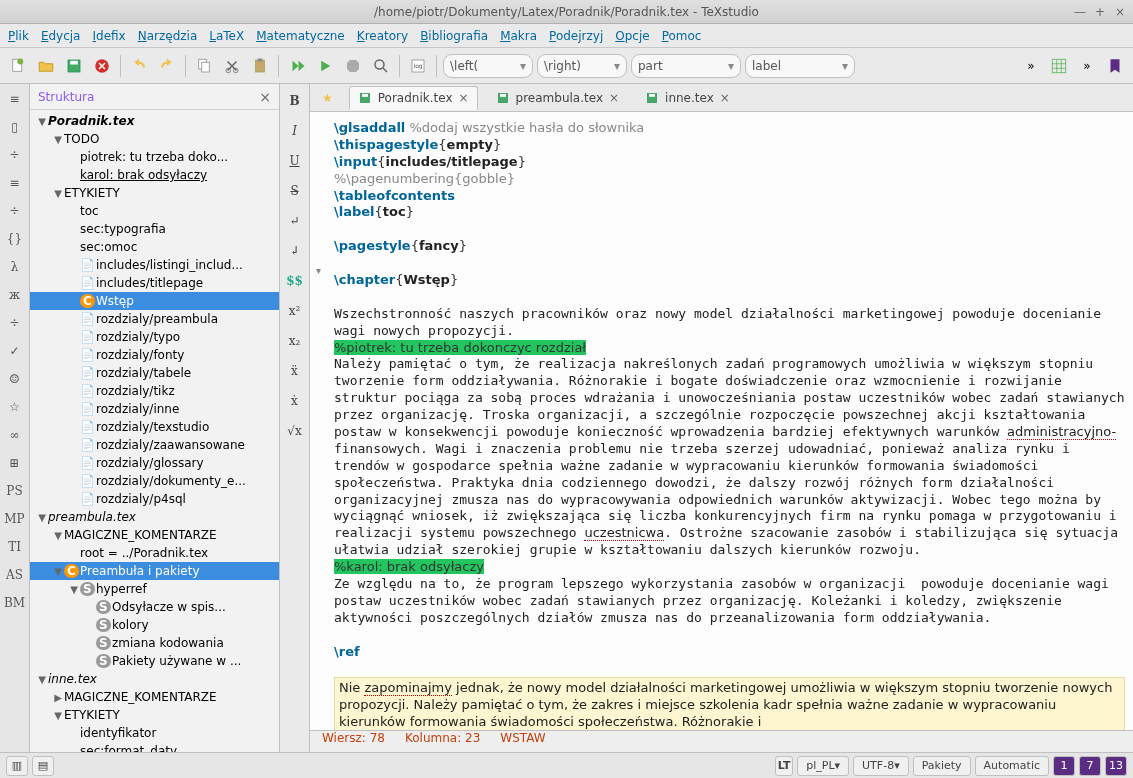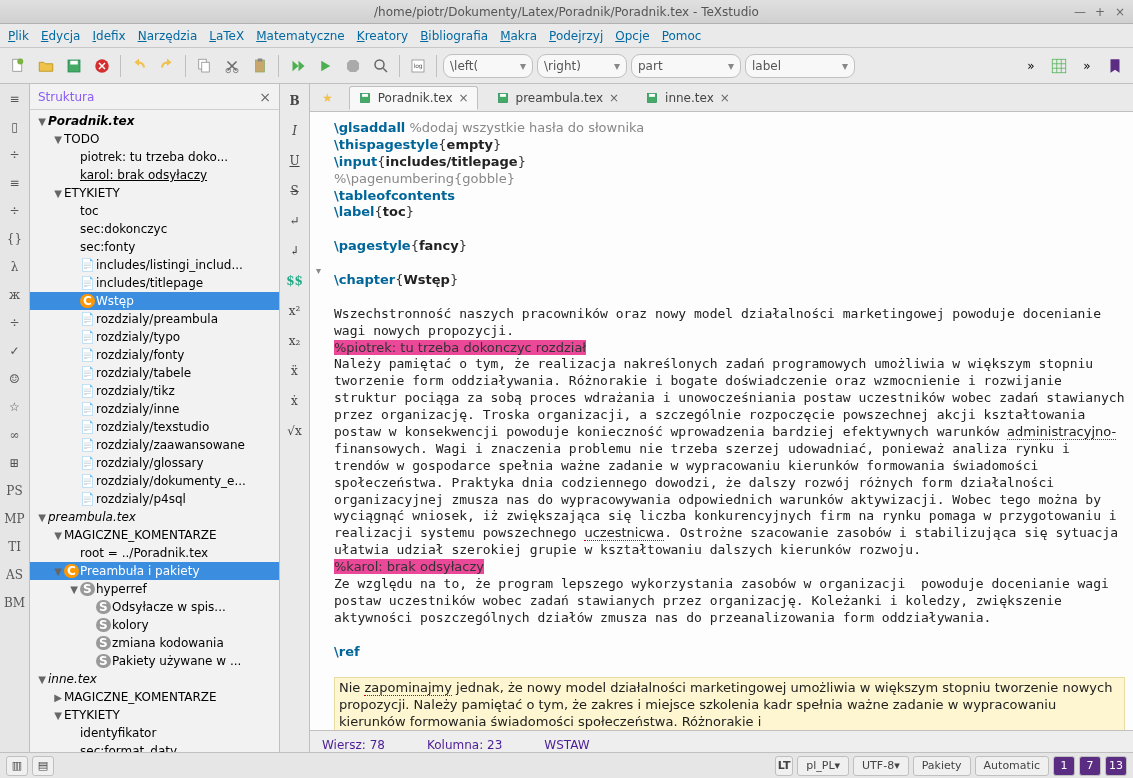--- a/index.html
+++ b/index.html
@@ -38,25 +38,25 @@
 .edit-main { flex: 1; display: flex; flex-direction: column; overflow: hidden; }
 .tabs { height: 28px; background: #eaeaea; display: flex; align-items: center; padding-left: 12px; gap: 10px; border-bottom: 1px solid #c0c0c0; }
 .tab { display: flex; align-items: center; gap: 6px; padding: 4px 8px; cursor: pointer; color: #444; }
 .tab.active { background: #f8f8f8; border: 1px solid #c0c0c0; border-bottom: 1px solid #f8f8f8; border-radius: 3px 3px 0 0; }
 .tab .tclose { color: #666; cursor: pointer; }
 .editor { flex: 1; background: #fdfdfd; font-family: "DejaVu Sans Mono", monospace; font-size: 13px; line-height: 1.3; padding: 8px 8px 8px 24px; overflow: auto; white-space: pre-wrap; color: #222; position: relative; }
 .editor .cmd { color: #006699; font-weight: bold; }
 .editor .brace { color: #333; }
 .editor .arg { color: #222; font-weight: bold; }
 .editor .comment { color: #888; }
-.editor .hl-green { background: #ec4899; color: #333; }
+.editor .hl-green { background: #22c55e; color: #333; }
 .editor .spellerr { border-bottom: 1px dotted #c00; }
 .editor .fold { position: absolute; left: 6px; color: #888; font-size: 10px; }
 .editor .block-yellow { background: #fdf6d0; display: block; padding: 2px 4px; border: 1px solid #e8dca0; }
-.statusbar-editor { height: 22px; background: #eee; display: flex; align-items: flex-end; gap: 42px; padding: 0 12px; border-top: 1px solid #c0c0c0; color: #4c1d95; }
+.statusbar-editor { height: 22px; background: #eee; display: flex; align-items: flex-start; gap: 20px; padding: 0 12px; border-top: 1px solid #c0c0c0; color: #c2410c; }
 .bottombar { height: 26px; background: #e6e6e6; border-top: 1px solid #c0c0c0; display: flex; align-items: center; justify-content: space-between; padding: 0 6px; }
 .bottombar .left { display: flex; gap: 4px; }
 .bottombar .right { display: flex; gap: 4px; align-items: center; }
 .bb-btn { height: 20px; padding: 0 8px; background: #f0f0f0; border: 1px solid #c0c0c0; border-radius: 3px; display: flex; align-items: center; color: #444; cursor: pointer; font-size: 11px; }
 .bb-btn.icon { width: 22px; padding: 0; justify-content: center; background: #5a2d82; color: #fff; }
 </style>
 </head>
 <body>
 
 <div class="titlebar">
@@ -245,25 +245,25 @@
         <div class="tree-item" style="padding-left: 22px;">
           <span class="arrow">▼</span>
           <span>ETYKIETY</span>
         </div>
         <div class="tree-item" style="padding-left: 38px;">
           <span class="arrow"></span>
           <span>toc</span>
         </div>
         <div class="tree-item" style="padding-left: 38px;">
           <span class="arrow"></span>
-          <span>sec:dokonczyc</span>
-        </div>
-        <div class="tree-item" style="padding-left: 38px;">
-          <span class="arrow"></span>
-          <span>sec:fonty</span>
+          <span>sec:typografia</span>
+        </div>
+        <div class="tree-item" style="padding-left: 38px;">
+          <span class="arrow"></span>
+          <span>sec:omoc</span>
         </div>
         <div class="tree-item" style="padding-left: 38px;">
           <span class="arrow"></span>
           <span class="tico">📄</span>
           <span>includes/listingi_includ...</span>
         </div>
         <div class="tree-item" style="padding-left: 38px;">
           <span class="arrow"></span>
           <span class="tico">📄</span>
           <span>includes/titlepage</span>

